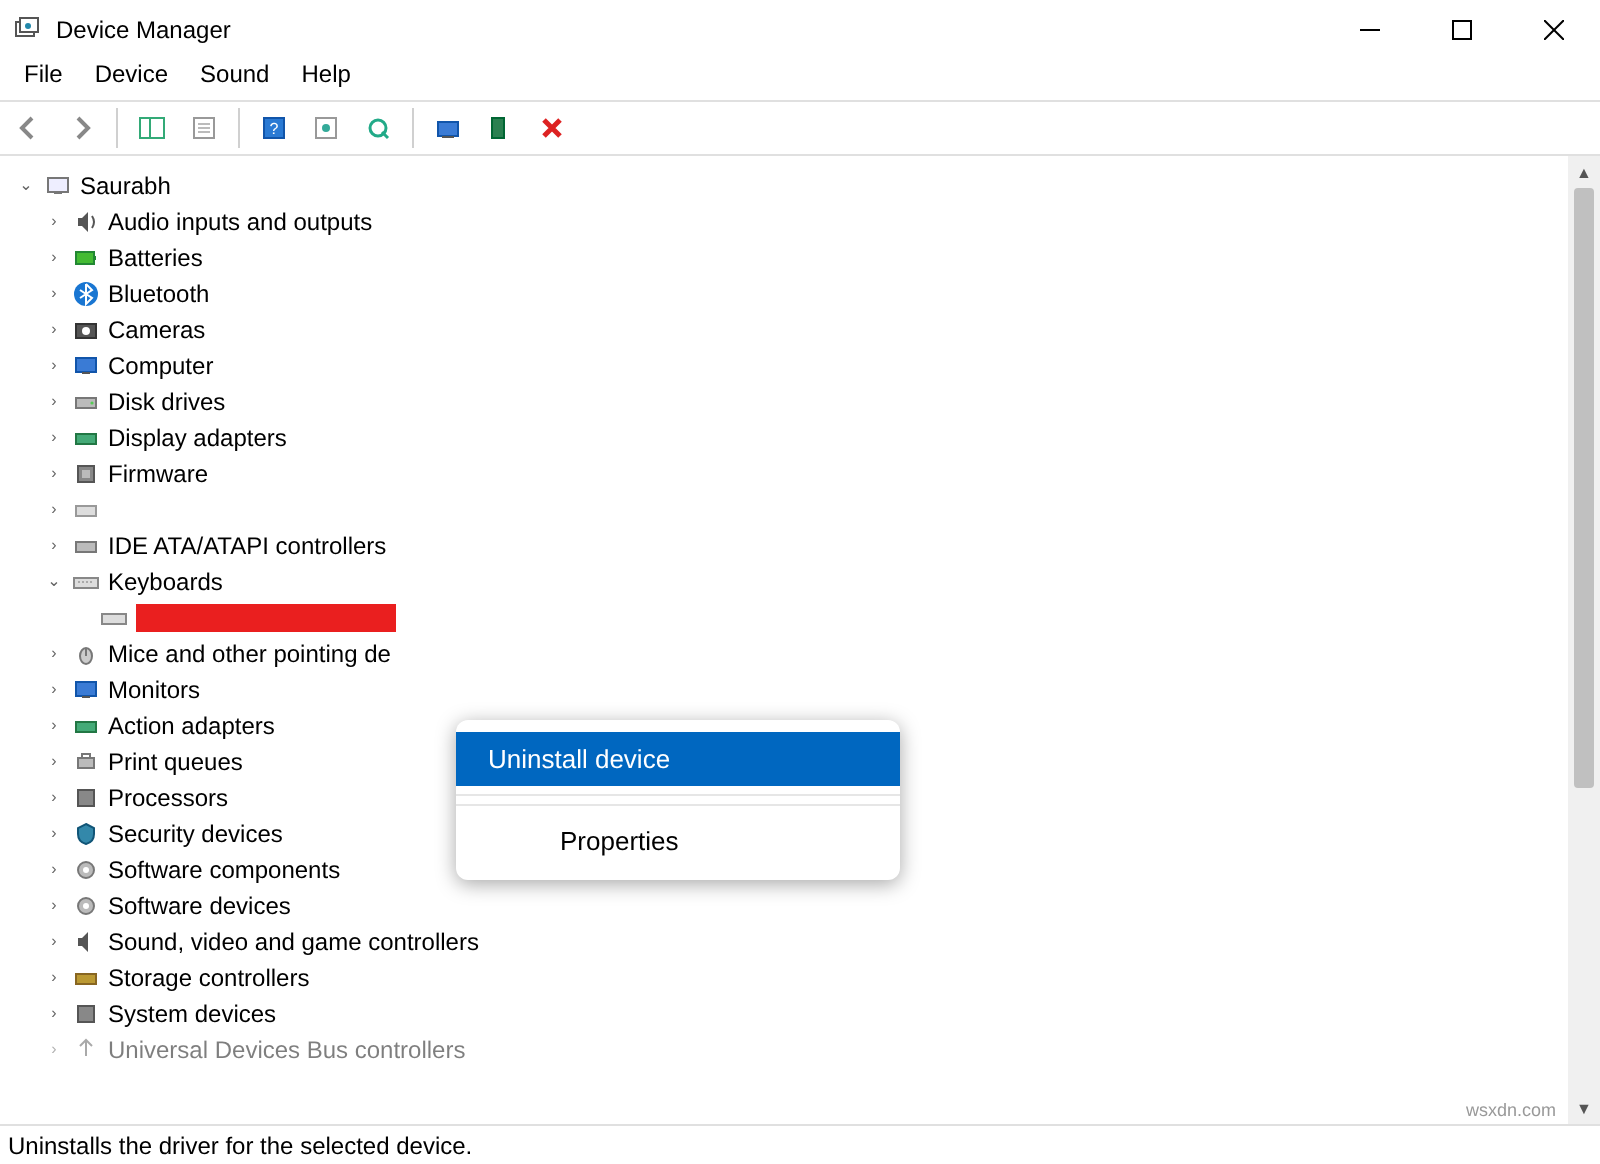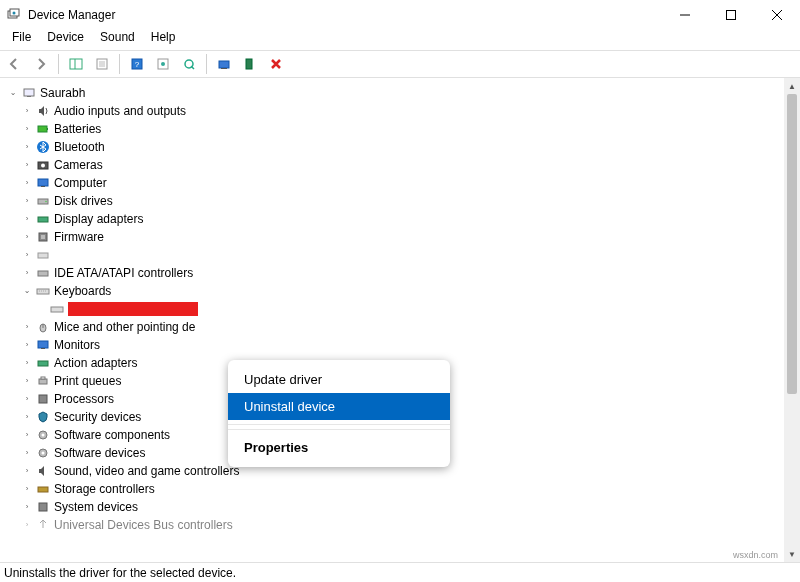--- a/index.html
+++ b/index.html
@@ -23,21 +23,21 @@
   .redact { background: #ea1f1f; height: 14px; width: 130px; display: inline-block; }
   .statusbar { position: absolute; bottom: 0; left: 0; right: 0; height: 20px; border-top: 1px solid #e0e0e0; padding-left: 4px; display: flex; align-items: center; font-size: 12px; }
   .watermark { position: absolute; right: 22px; bottom: 22px; font-size: 9px; color: #999; }
   .scrollbar { position: absolute; right: 0; top: 78px; width: 16px; bottom: 20px; background: #f0f0f0; }
   .scroll-arrow { height: 16px; display: flex; align-items: center; justify-content: center; color: #555; font-size: 8px; }
   .scroll-thumb { position: absolute; top: 16px; left: 3px; right: 3px; height: 300px; background: #c0c0c0; border-radius: 2px; }
   .ctx-menu { position: absolute; left: 228px; top: 360px; width: 222px; background: #fff; border-radius: 6px; box-shadow: 0 2px 10px rgba(0,0,0,.35); padding: 6px 0; z-index: 50; font-size: 13px; }
   .ctx-item { padding: 6px 16px; }
   .ctx-item.hl { background: #0067c0; color: #ffffff; }
   .ctx-sep { height: 1px; background: #e6e6e6; margin: 4px 0; }
-  .ctx-item.bold { font-weight: 700; }
+  .ctx-item.bold { font-weight: 400; margin-left: 36px; }
 </style>
 </head>
 <body>
 
 <div class="titlebar">
   <span class="app-icon">
     <svg width="14" height="14" viewBox="0 0 14 14">
         <rect x="1" y="3" width="9" height="7" fill="#fff" stroke="#555"></rect>
         <rect x="3" y="1" width="9" height="7" fill="#fff" stroke="#555"></rect>
         <circle cx="7" cy="5" r="1.5" fill="#28a"></circle>
@@ -418,21 +418,20 @@
       <span class="node-icon">
         <svg width="14" height="14" viewBox="0 0 14 14">
           <path d="M7 2 v8 m-3-5 l3-3 l3 3" fill="none" stroke="#555"></path>
         </svg>
       </span>
       <span>Universal Devices Bus controllers</span>
     </div>
 </div>
 
 <div class="ctx-menu">
-  <div class="ctx-item">Update driver</div>
   <div class="ctx-item hl">Uninstall device</div>
   <div class="ctx-sep"></div>
   <div class="ctx-sep"></div>
   <div class="ctx-item bold">Properties</div>
 </div>
 
 <div class="scrollbar">
   <div class="scroll-arrow">▲</div>
   <div class="scroll-thumb"></div>
   <div class="scroll-arrow" style="position:absolute;bottom:0;width:100%">▼</div>

